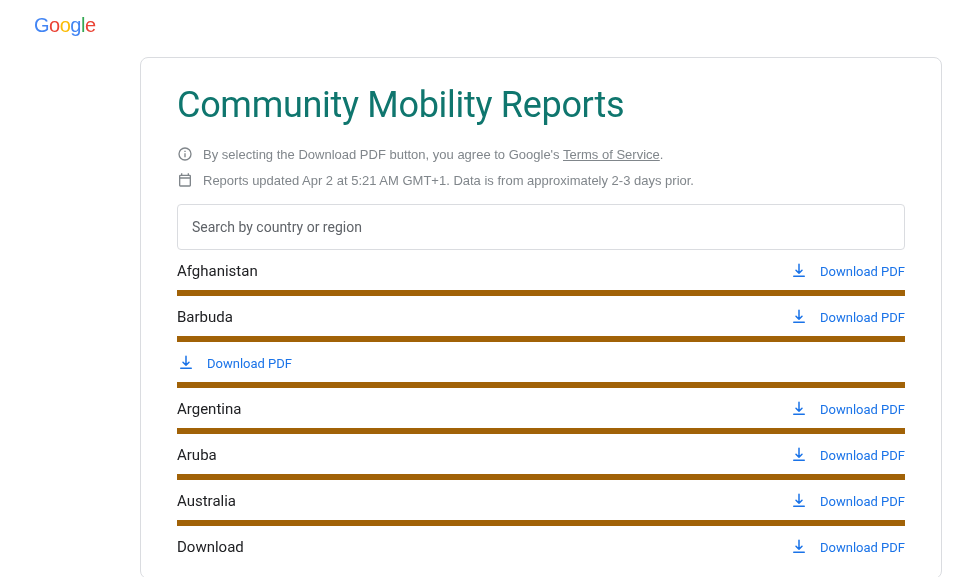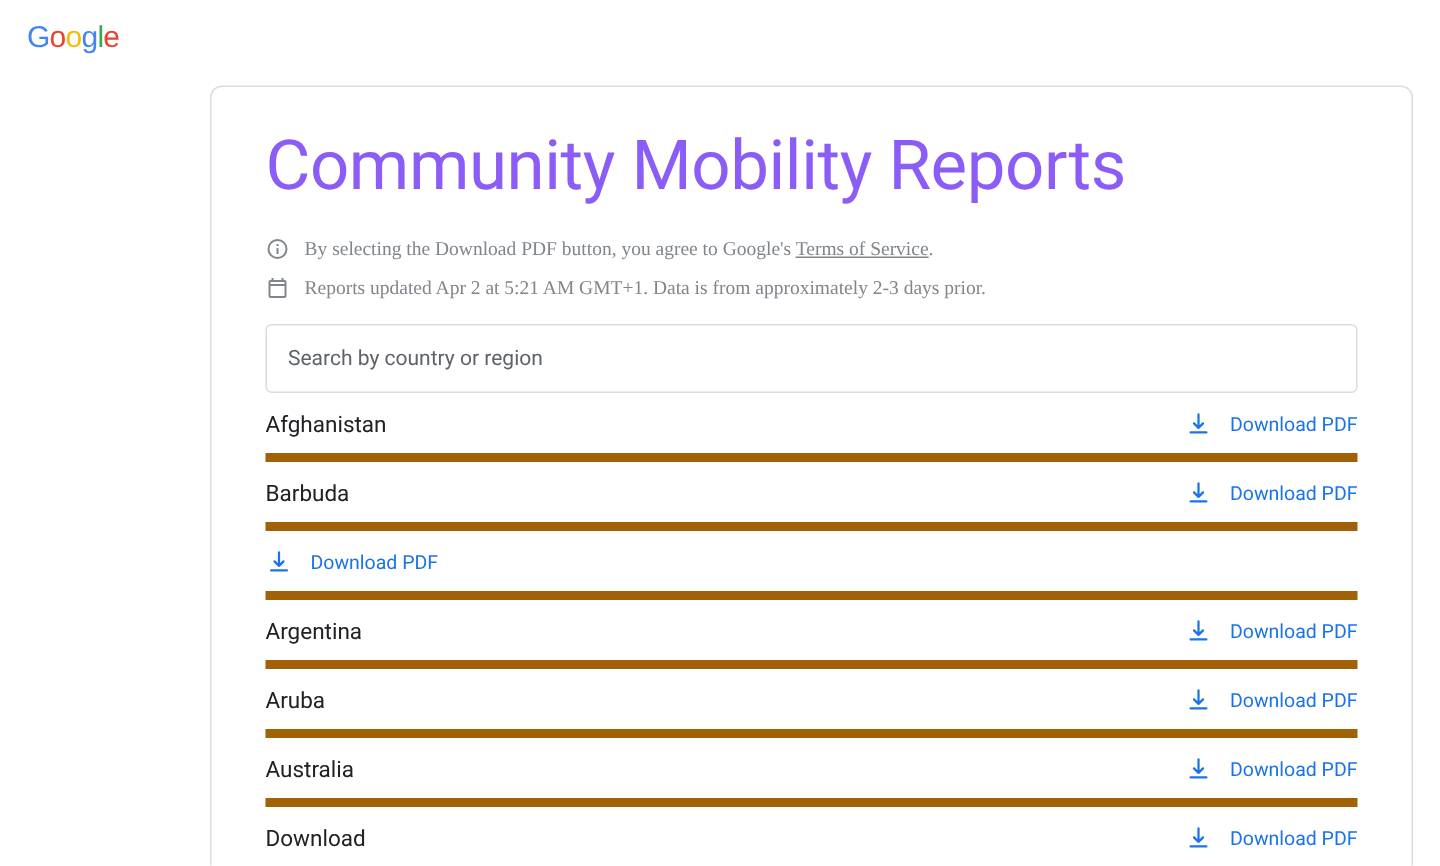--- a/index.html
+++ b/index.html
@@ -10,21 +10,21 @@
     body {
       font-family: 'Google Sans', 'Product Sans', Roboto, Arial, sans-serif;
       background: #fff;
       color: #202124;
       width: 960px;
       height: 577px;
     }
     .header {
       display: flex;
       align-items: center;
-      padding: 14px 18px;
+      padding: 14px 34px;
       gap: 14px;
     }
     .google-logo {
       font-family: 'Product Sans', Arial, sans-serif;
       font-size: 20px;
       font-weight: 500;
       letter-spacing: -0.5px;
     }
     .google-logo span:nth-child(1){color:#4285F4;}
     .google-logo span:nth-child(2){color:#EA4335;}
@@ -38,34 +38,34 @@
       font-weight: 400;
     }
     .card {
       margin: 6px 18px 0 140px;
       border: 1px solid #dadce0;
       border-radius: 8px;
       padding: 26px 36px 12px 36px;
     }
     .page-title {
       font-family: 'Google Sans', Roboto, Arial, sans-serif;
-      font-size: 46px;
+      font-size: 36px;
       font-weight: 400;
-      color: #8b5cf6;
+      color: #0f766e;
       margin-bottom: 20px;
       letter-spacing: -0.3px;
     }
     .info-row {
       display: flex;
       align-items: center;
       gap: 10px;
       color: #80868b;
       font-size: 13px;
       margin-bottom: 10px;
-      font-family: Liberation Serif, serif;
+      font-family: Liberation Sans, sans-serif;
     }
     .info-row svg {
       width: 16px;
       height: 16px;
       flex-shrink: 0;
       fill: #80868b;
     }
     .info-row a {
       color: #80868b;
       text-decoration: underline;

